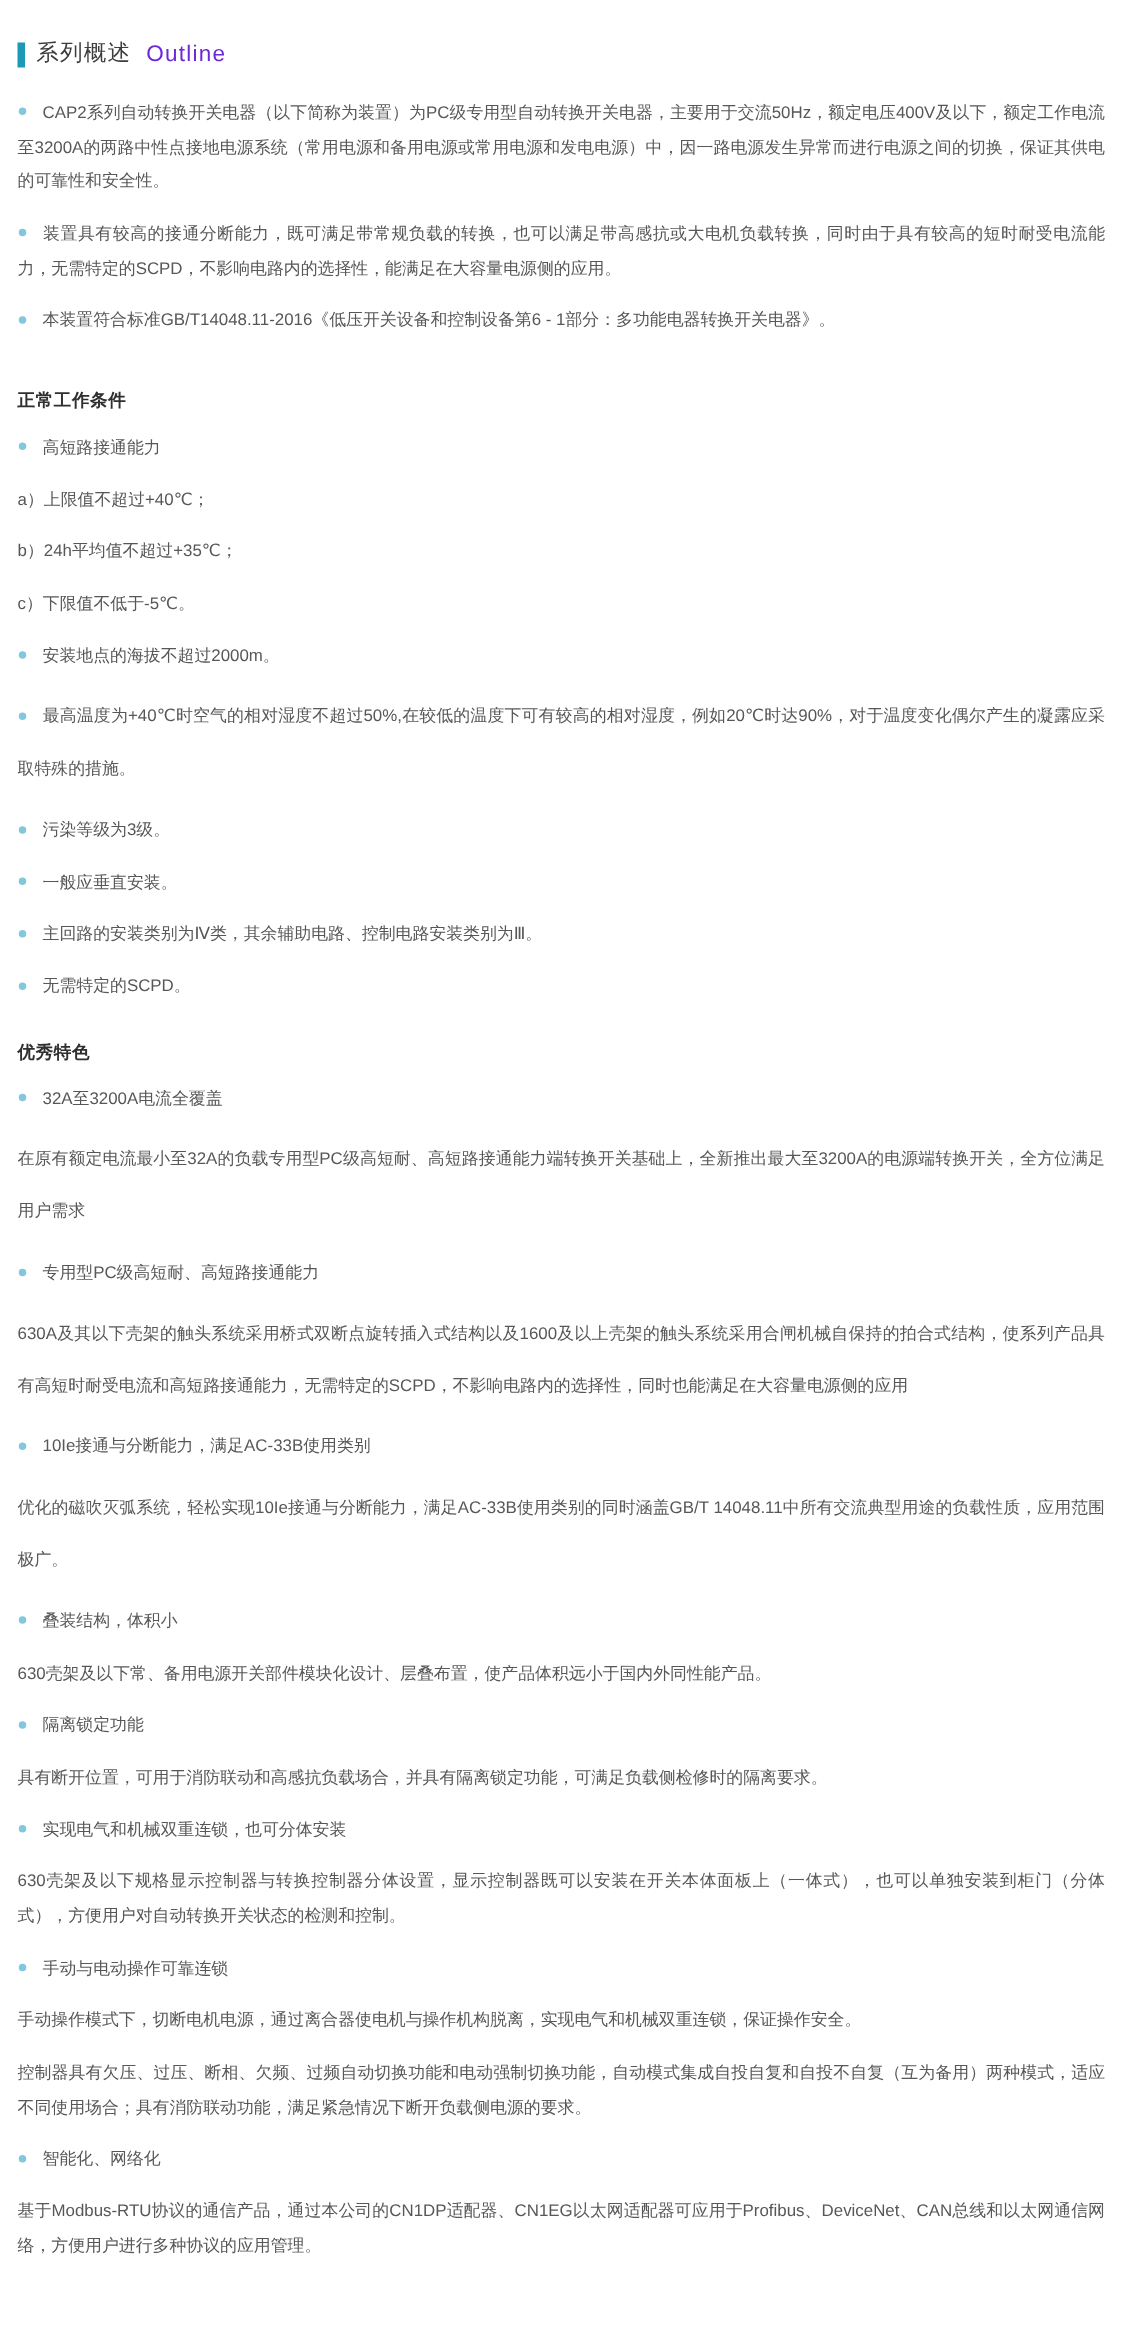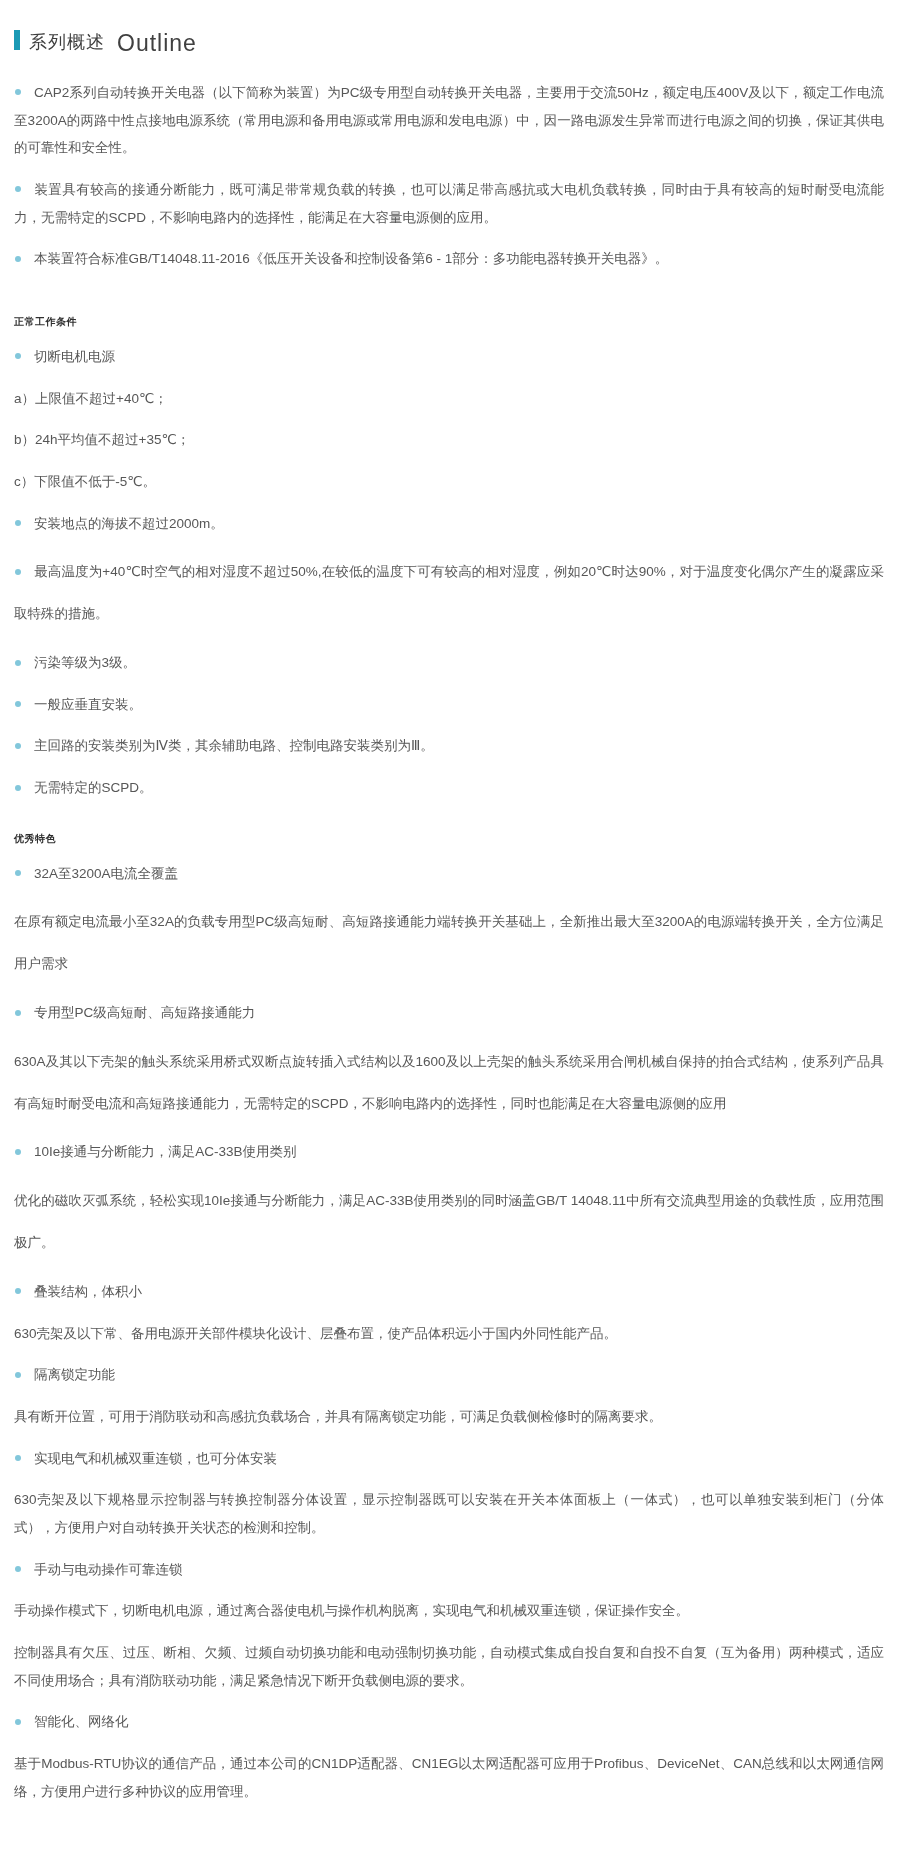--- a/index.html
+++ b/index.html
@@ -12,38 +12,38 @@
     width: 900px;
     min-height: 1874px;
     margin: 0 auto;
     background: #ffffff;
     box-sizing: border-box;
     padding: 30px 16px 70px 14px;
   }
   
   .sec-title {
     display: flex;
-    align-items: flex-start;
+    align-items: flex-end;
     margin: 0 0 22px 0;
   }
   .accent-bar {
     display: inline-block;
     width: 6px;
     height: 20px;
     background: #1b9ab5;
     margin-right: 9px;
   }
   .title-zh {
     font-size: 18px;
     color: #3d3d3d;
     letter-spacing: 1px;
   }
   .title-en {
-    font-size: 23px;
-    color: #404040;
+    font-size: 18px;
+    color: #6d28d9;
     margin-left: 12px;
     letter-spacing: 1px;
   }
   
   p {
     margin: 14px 0;
     font-size: 13.5px;
     line-height: 2.05;
     color: #575757;
     text-align: justify;
@@ -52,21 +52,21 @@
   .dot {
     display: inline-block;
     width: 6px;
     height: 6px;
     border-radius: 50%;
     background: #82c7db;
     margin: 0 13px 2px 1px;
     vertical-align: middle;
   }
   h3.sub-heading {
-    font-size: 10px;
+    font-size: 14px;
     color: #2f2f2f;
     font-weight: bold;
     margin: 30px 0 14px 0;
     letter-spacing: 0.5px;
   }
   .intro { margin-bottom: 42px; }
 </style>
 </head>
 <body>
 
@@ -79,21 +79,21 @@
   </div>
 
   <div class="intro">
     <p><span class="dot"></span><span>CAP2系列自动转换开关电器（以下简称为装置）为PC级专用型自动转换开关电器，主要用于交流50Hz，额定电压400V及以下，额定工作电流至3200A的两路中性点接地电源系统（常用电源和备用电源或常用电源和发电电源）中，因一路电源发生异常而进行电源之间的切换，保证其供电的可靠性和安全性。</span></p>
     <p><span class="dot"></span><span>装置具有较高的接通分断能力，既可满足带常规负载的转换，也可以满足带高感抗或大电机负载转换，同时由于具有较高的短时耐受电流能力，无需特定的SCPD，不影响电路内的选择性，能满足在大容量电源侧的应用。</span></p>
     <p><span class="dot"></span><span>本装置符合标准GB/T14048.11-2016《低压开关设备和控制设备第6 - 1部分：多功能电器转换开关电器》。</span></p>
   </div>
 
   <h3 class="sub-heading">正常工作条件</h3>
 
-  <p><span class="dot"></span><span>切断电机电源</span></p>
+  <p><span class="dot"></span><span>高短路接通能力</span></p>
   <p>a）上限值不超过+40℃；</p>
   <p>b）24h平均值不超过+35℃；</p>
   <p>c）下限值不低于-5℃。</p>
   <p><span class="dot"></span><span>安装地点的海拔不超过2000m。</span></p>
   <p class="airy"><span class="dot"></span><span>最高温度为+40℃时空气的相对湿度不超过50%,在较低的温度下可有较高的相对湿度，例如20℃时达90%，对于温度变化偶尔产生的凝露应采取特殊的措施。</span></p>
   <p><span class="dot"></span><span>污染等级为3级。</span></p>
   <p><span class="dot"></span><span>一般应垂直安装。</span></p>
   <p><span class="dot"></span><span>主回路的安装类别为Ⅳ类，其余辅助电路、控制电路安装类别为Ⅲ。</span></p>
   <p><span class="dot"></span><span>无需特定的SCPD。</span></p>
 

